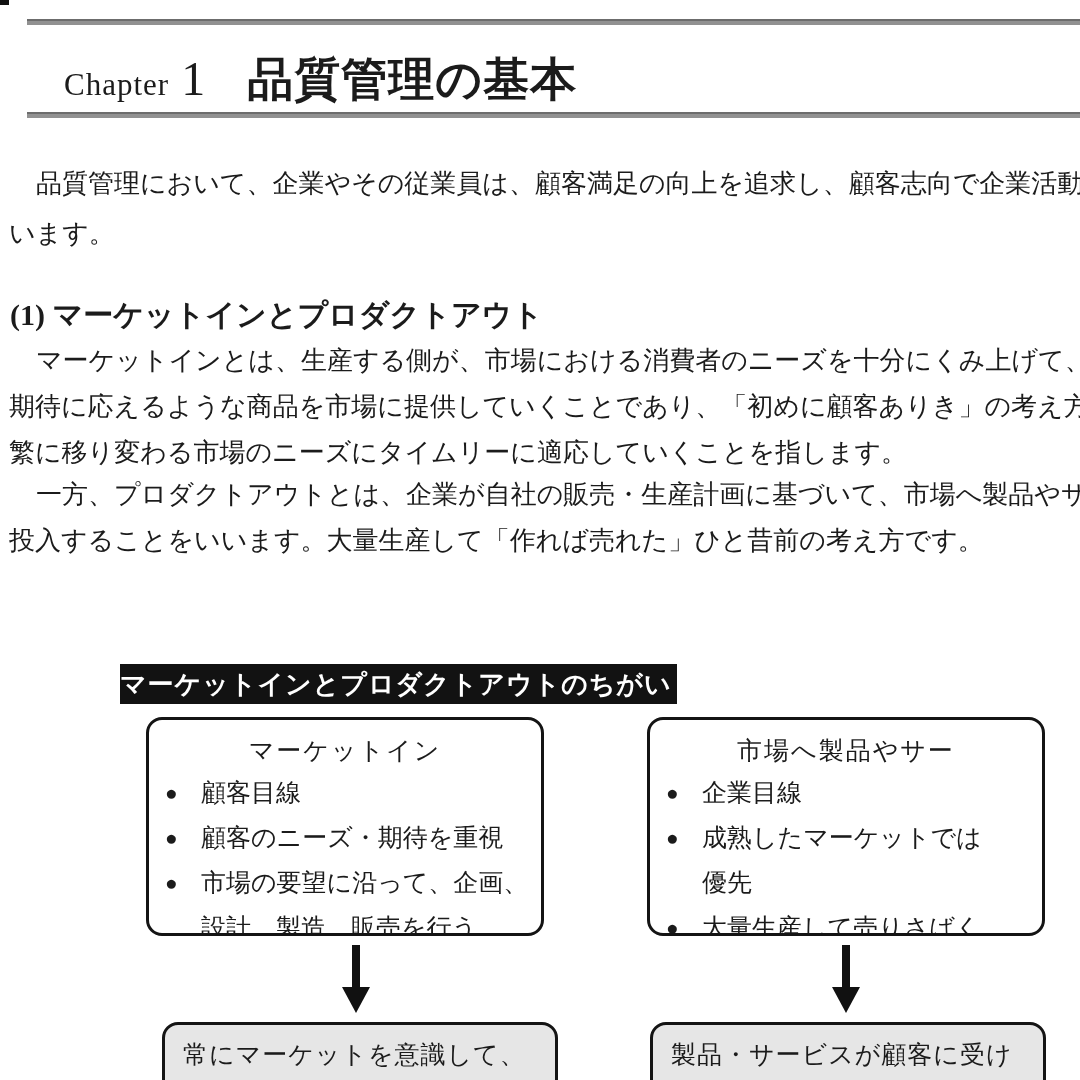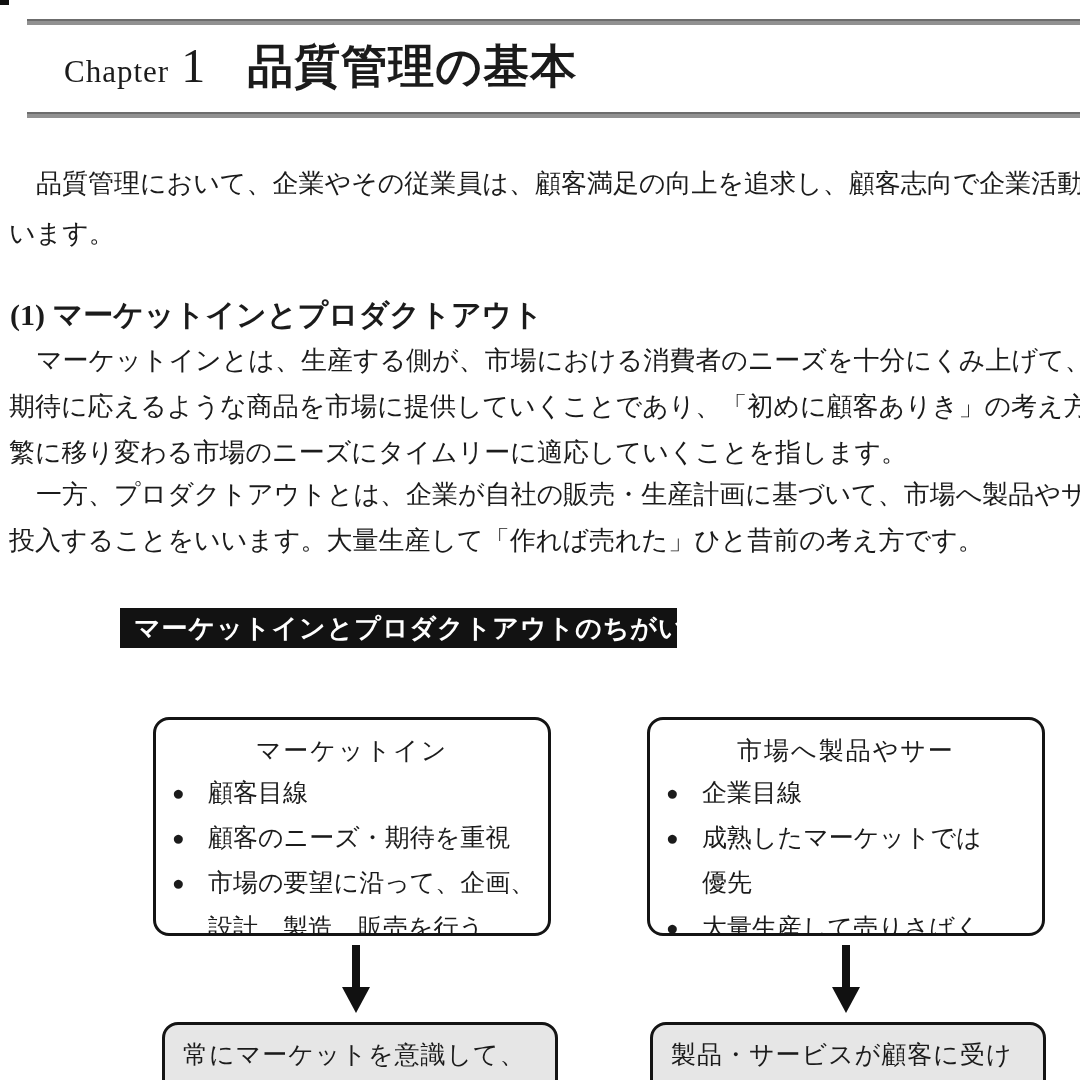--- a/index.html
+++ b/index.html
@@ -13,48 +13,48 @@
 
   
   .rule{position:absolute;left:27px;right:0;height:4px;background:#919191;border-top:2px solid #6c6c6c;}
   .rule.top{top:19px;}
   .rule.bottom{top:112px;}
 
   
   .chapter-header{position:absolute;left:64px;top:36px;display:flex;align-items:baseline;white-space:nowrap;}
   .chapter-label{font-size:31px;letter-spacing:1px;}
   .chapter-number{font-size:48px;margin-left:12px;}
-  .chapter-title{font-family:"Liberation Sans","DejaVu Sans",sans-serif;font-weight:bold;font-size:46px;margin-left:42px;letter-spacing:1px;}
+  .chapter-title{font-family:"Liberation Sans","DejaVu Sans",sans-serif;font-weight:bold;font-size:46px;margin-left:42px;letter-spacing:1px;margin-top:13px;}
 
   
   .textline{white-space:nowrap;font-size:26px;}
   .intro{position:absolute;left:9px;top:159px;line-height:50px;}
   .para1{position:absolute;left:9px;top:338px;line-height:46px;}
   .para2{position:absolute;left:9px;top:472px;line-height:46px;}
   .ind{padding-left:27px;}
   .section-heading{
     position:absolute;left:10px;top:294px;line-height:42px;white-space:nowrap;
     font-family:Liberation Serif, serif;font-weight:bold;font-size:30px;
   }
 
   
   .banner{
-    position:absolute;left:120px;top:608px;width:557px;height:40px;
+    position:absolute;left:120px;top:664px;width:557px;height:40px;
     background:#121212;color:#ffffff;display:flex;align-items:center;
     font-family:"Liberation Sans","DejaVu Sans",sans-serif;font-weight:bold;
-    font-size:26px;padding-left:14px;letter-spacing:1px;box-sizing:border-box;white-space:nowrap;overflow:hidden;
+    font-size:26px;letter-spacing:1px;box-sizing:border-box;white-space:nowrap;overflow:hidden;
   }
 
   
   .cmp-box{
     position:absolute;top:717px;height:219px;width:398px;box-sizing:border-box;
     background:#ffffff;border:3px solid #141414;border-radius:16px;overflow:hidden;
     font-family:"Liberation Sans","DejaVu Sans",sans-serif;
   }
-  .cmp-box.left{left:153px;}
+  .cmp-box.left{left:146px;}
   .cmp-box.right{left:647px;}
   .box-title{margin-top:12px;height:36px;line-height:36px;text-align:center;font-size:25px;letter-spacing:2px;}
   .bullets{margin-top:2px;padding:0 8px 0 16px;}
   .bullet-item{display:flex;line-height:45px;font-size:25px;white-space:nowrap;}
   .bullet-icon{width:36px;flex-shrink:0;font-size:21px;}
   .bullet-lines{flex:1;}
 
   
   .down-arrow{position:absolute;top:945px;width:28px;}
   .down-arrow.left{left:342px;}

